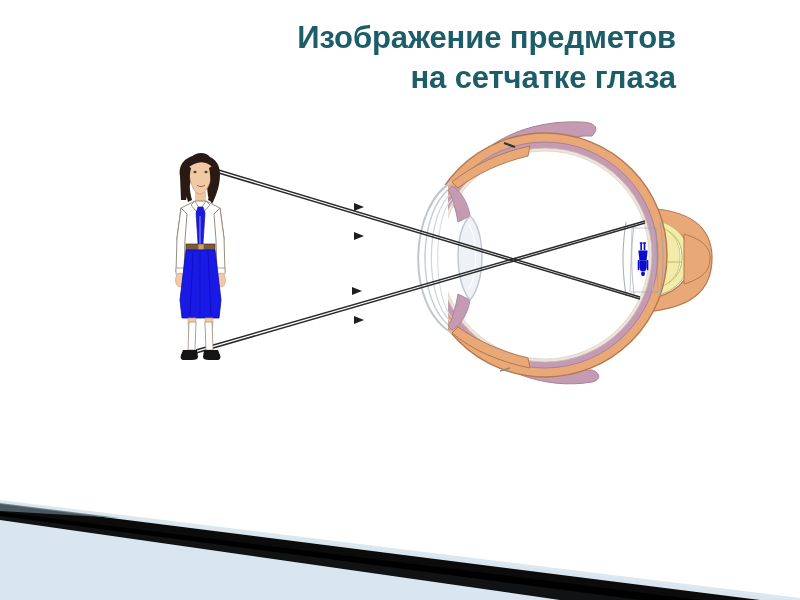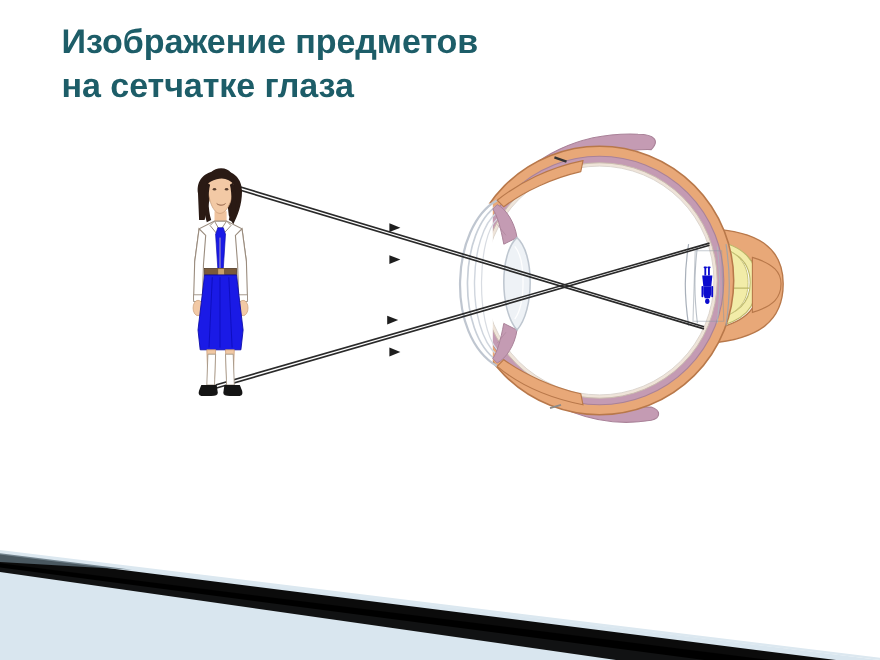--- a/index.html
+++ b/index.html
@@ -38,21 +38,21 @@
   }
   
   #figure-layer {
     position: absolute;
     left: 0;
     top: 0;
     width: 800px;
     height: 600px;
   }
   #figure-layer svg { display: block; }
-  .nosel { user-select: none; }
+  .nosel { user-select: none; text-align: right; }
 </style>
 </head>
 <body>
 
 <div id="slide">
 
   <h1 id="slide-title" class="nosel">Изображение предметов
 на сетчатке глаза</h1>
 
   <div id="figure-layer">

